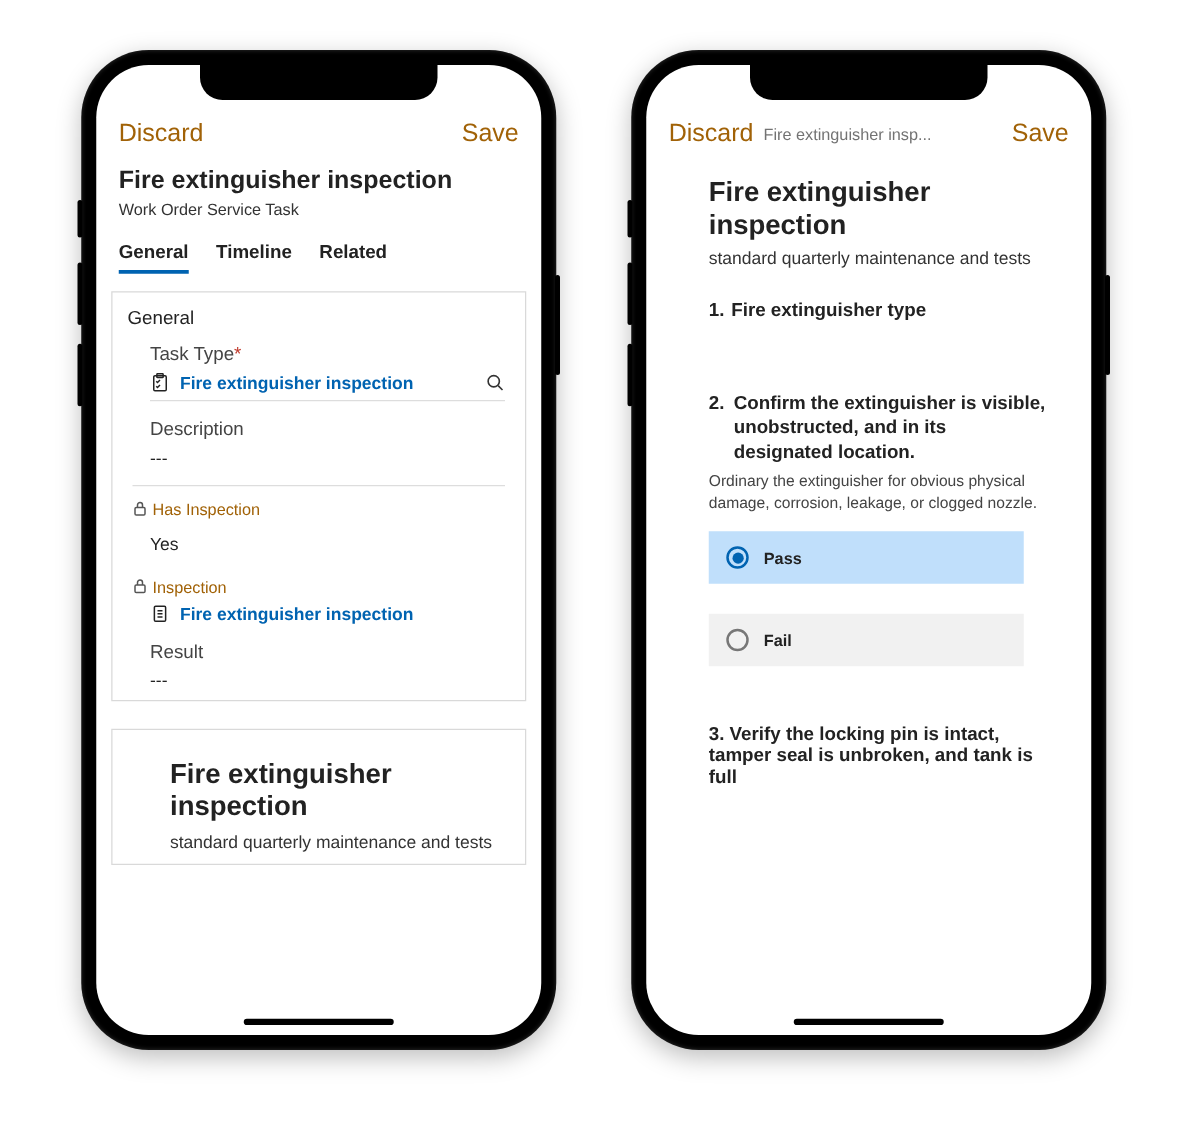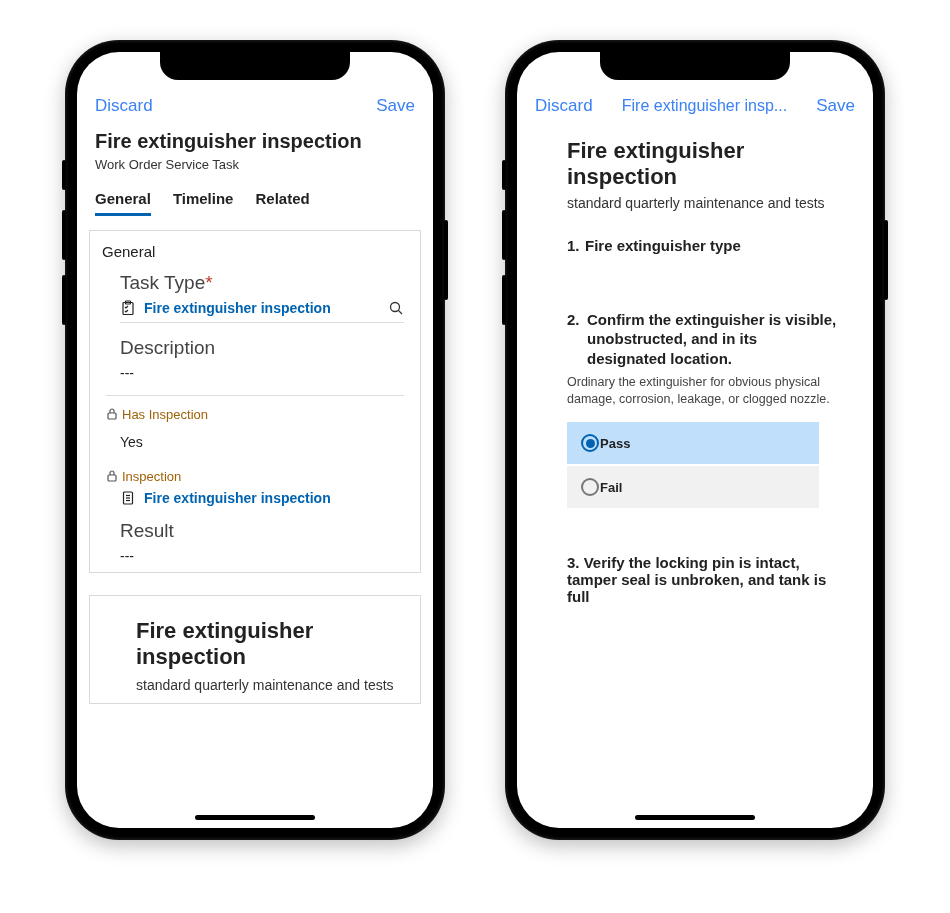--- a/index.html
+++ b/index.html
@@ -73,26 +73,26 @@
     font-size: 14px;
     color: #222;
   }
 
   .top-bar {
     display: flex;
     justify-content: space-between;
     align-items: center;
     padding: 6px 18px 4px 18px;
   }
-  .top-bar span { color: #3b82f6; font-size: 17px; }
+  .top-bar span { color: #a16207; font-size: 20px; }
   .top-bar .center-title {
     flex: 1;
-    text-align: center;
-    color: #3b82f6;
-    font-size: 16px;
+    text-align: left;
+    color: #737373;
+    font-size: 13px;
     white-space: nowrap;
     overflow: hidden;
     text-overflow: ellipsis;
     padding: 0 8px;
   }
 
   .record-title {
     padding: 4px 18px 0 18px;
   }
   .record-title h1 {
@@ -121,21 +121,21 @@
     background: #fff;
   }
   .card .section-header {
     padding: 12px 12px 6px 12px;
     font-size: 15px;
   }
   .field {
     padding: 6px 16px 8px 30px;
   }
   .field .label {
-    font-size: 19px;
+    font-size: 15px;
     color: #444;
   }
   .field .label .req { color: #c0392b; }
   .field .value {
     margin-top: 6px;
     font-size: 14px;
   }
   .lookup-row {
     display: flex;
     align-items: center;
@@ -229,23 +229,23 @@
     margin-left: 34px;
     padding-right: 20px;
   }
   .q2-row { display: flex; gap: 6px; font-size: 15px; font-weight: 700; line-height: 1.3; }
   .q2-row .num { min-width: 14px; }
 
   .options { margin: 14px 34px 0 34px; padding-right: 4px; }
   .option {
     display: flex;
     align-items: center;
-    gap: 1px;
+    gap: 12px;
     padding: 12px 14px;
-    margin-bottom: 2px;
+    margin-bottom: 24px;
     font-size: 13px;
     font-weight: 600;
   }
   .option.sel { background: #c0dffb; }
   .option.unsel { background: #f1f1f1; }
   .radio {
     width: 18px; height: 18px; border-radius: 50%;
     border: 2px solid #777;
     display: flex; align-items: center; justify-content: center;
   }

